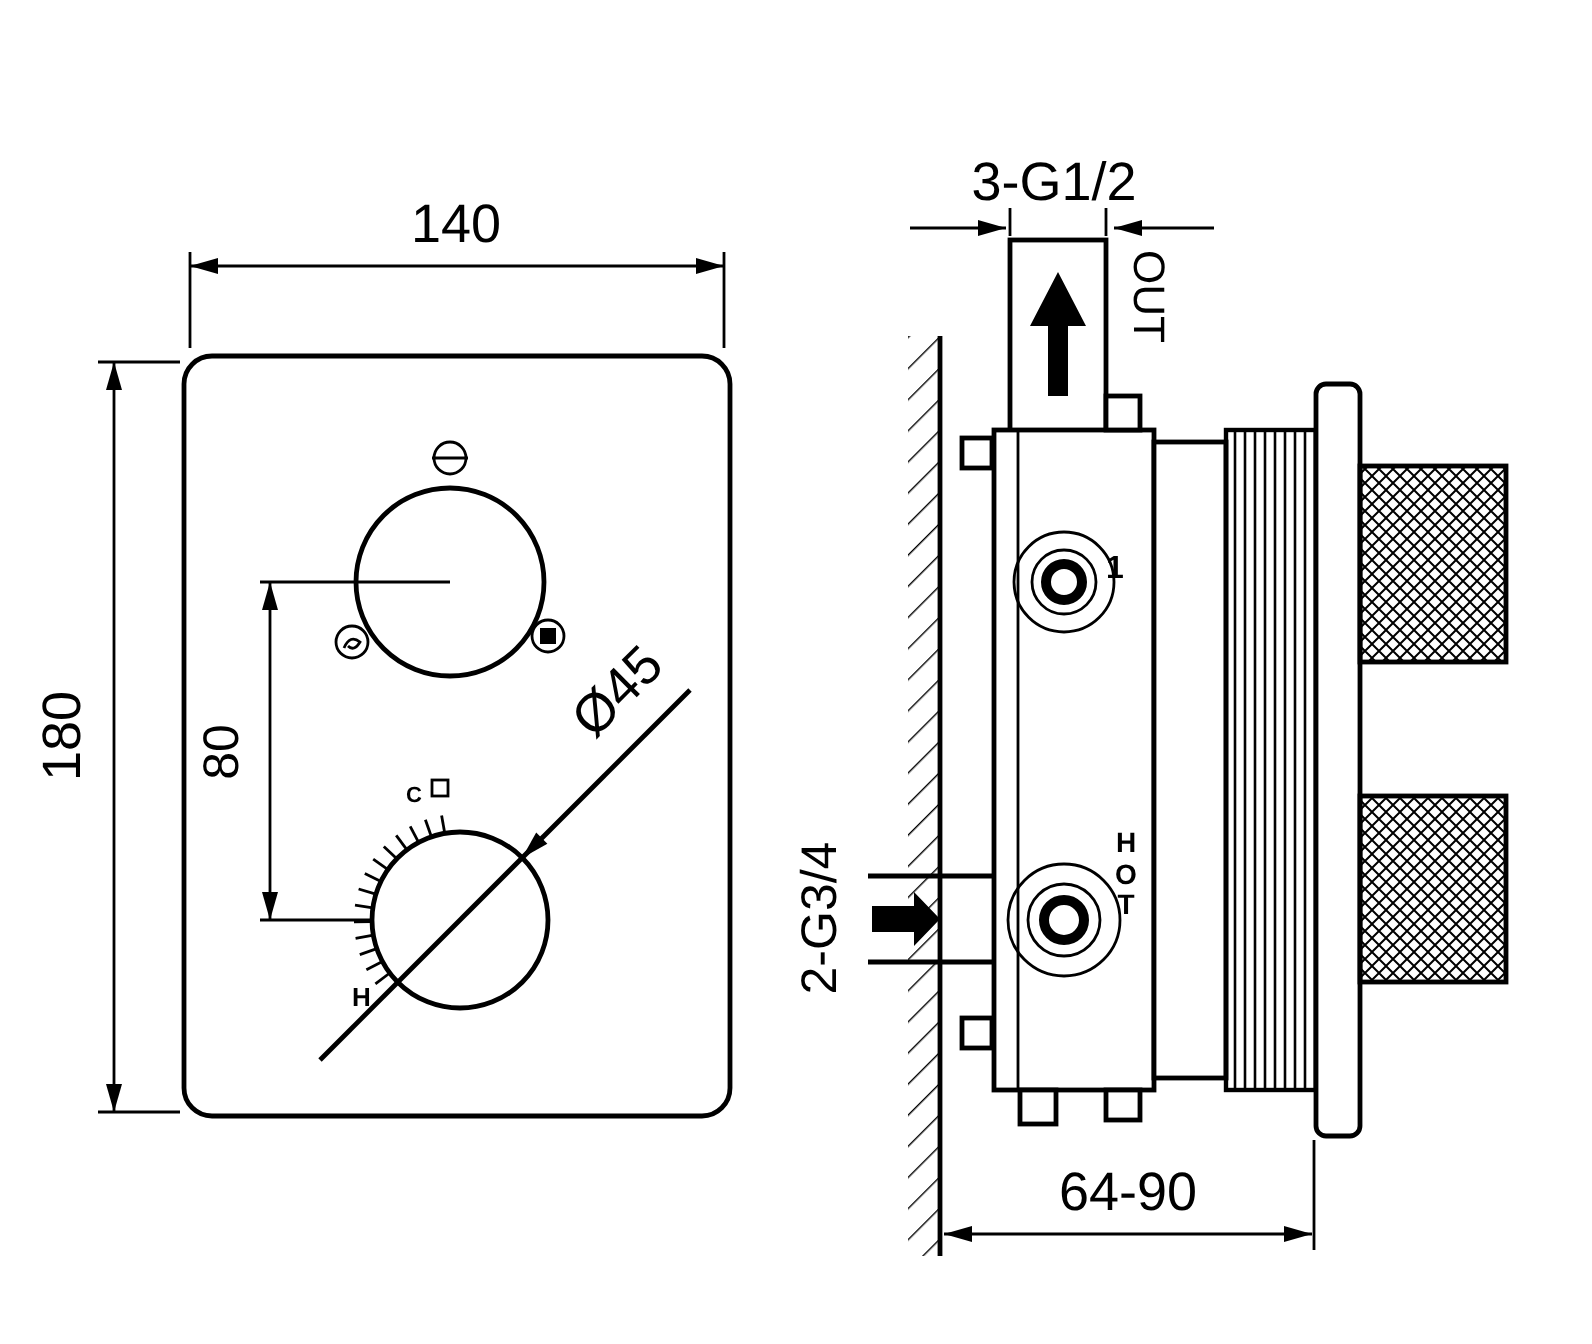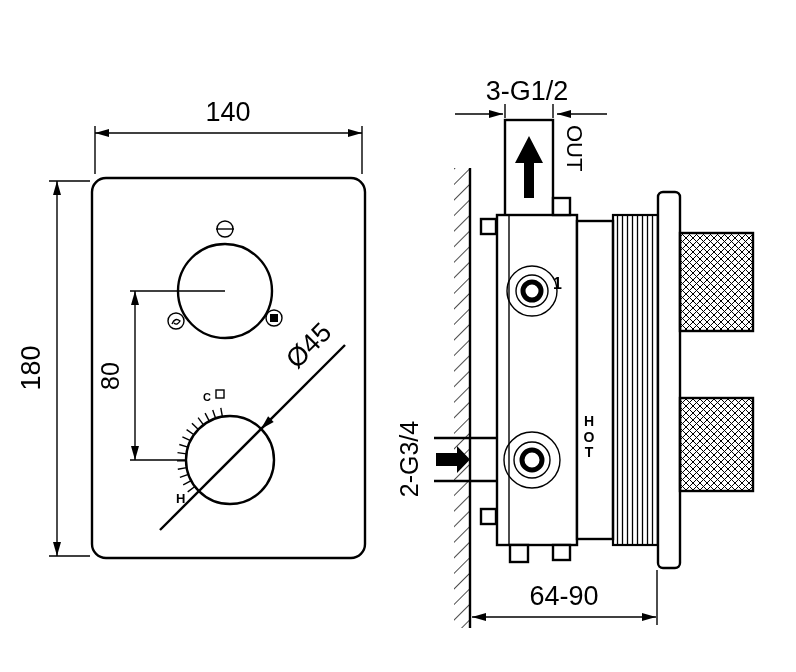--- a/index.html
+++ b/index.html
@@ -9,21 +9,21 @@
   .ln2{stroke:#000;stroke-width:2.4;fill:none;}
   .ln2w{stroke:#000;stroke-width:2.4;fill:#fff;}
   .ln1{stroke:#000;stroke-width:1.4;fill:none;}
   .solid{fill:#000;stroke:none;}
   .dimtxt{font-size:27px;}
   .dimtxt2{font-size:25px;}
   .small-bold{font-size:13px;font-weight:bold;}
   .tiny-bold{font-size:11px;font-weight:bold;}
   .port-num{font-size:16px;font-weight:bold;}
   .out-txt{font-size:22px;}
-  .hot-label{position:absolute;left:581px;top:414px;width:16px;font-size:14px;font-weight:bold;line-height:1.12;text-align:center;word-break:break-all;color:#000;}
+  .hot-label{position:absolute;left:555px;top:414px;width:16px;font-size:14px;font-weight:bold;line-height:1.12;text-align:center;word-break:break-all;color:#000;}
 </style>
 </head>
 <body>
 
 <div class="stage">
 <svg width="796" height="672" viewBox="0 0 796 672">
   <defs>
     <pattern id="hatch" width="11" height="11" patternUnits="userSpaceOnUse" patternTransform="rotate(45)">
       <line x1="0" y1="0" x2="0" y2="11" stroke="#000" stroke-width="1.4"></line>
     </pattern>

